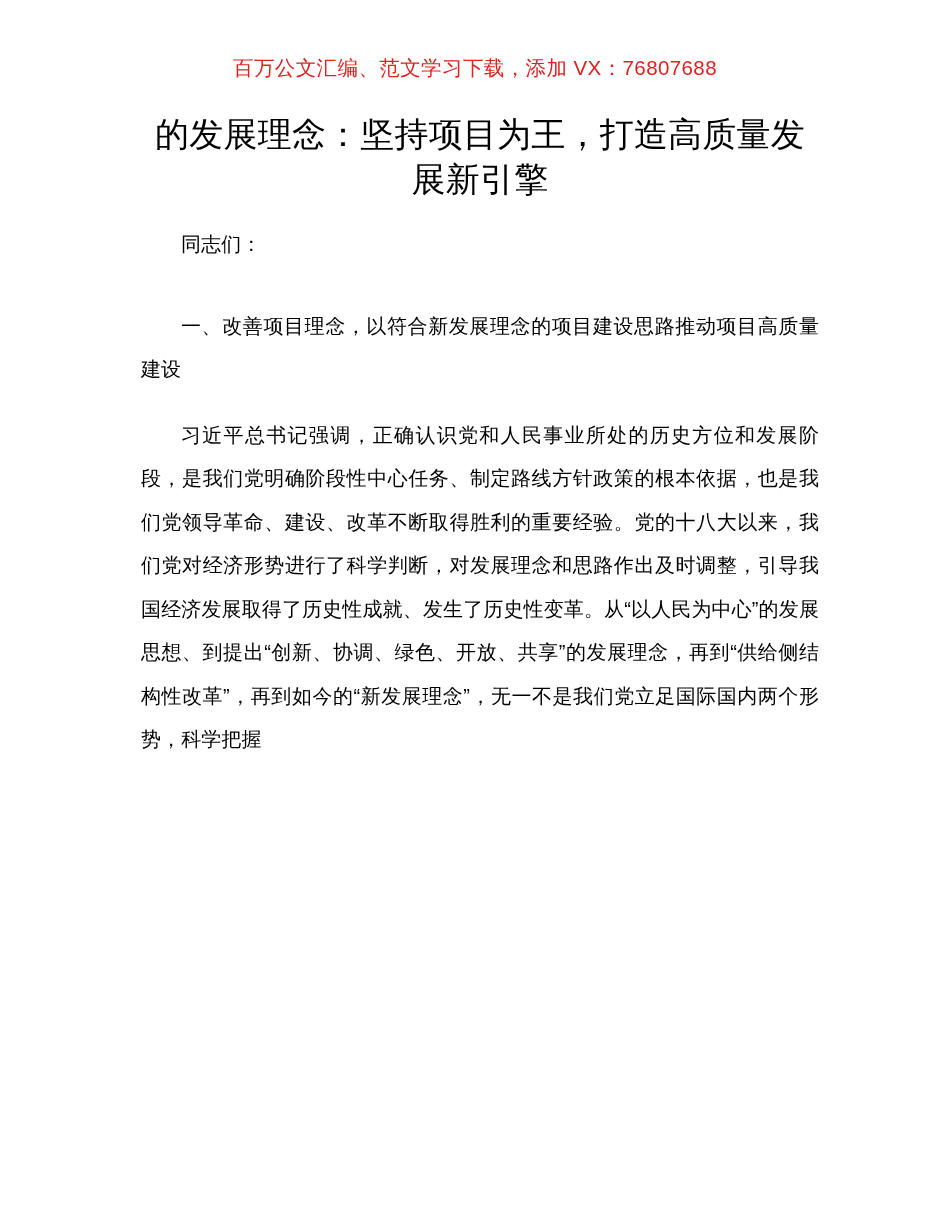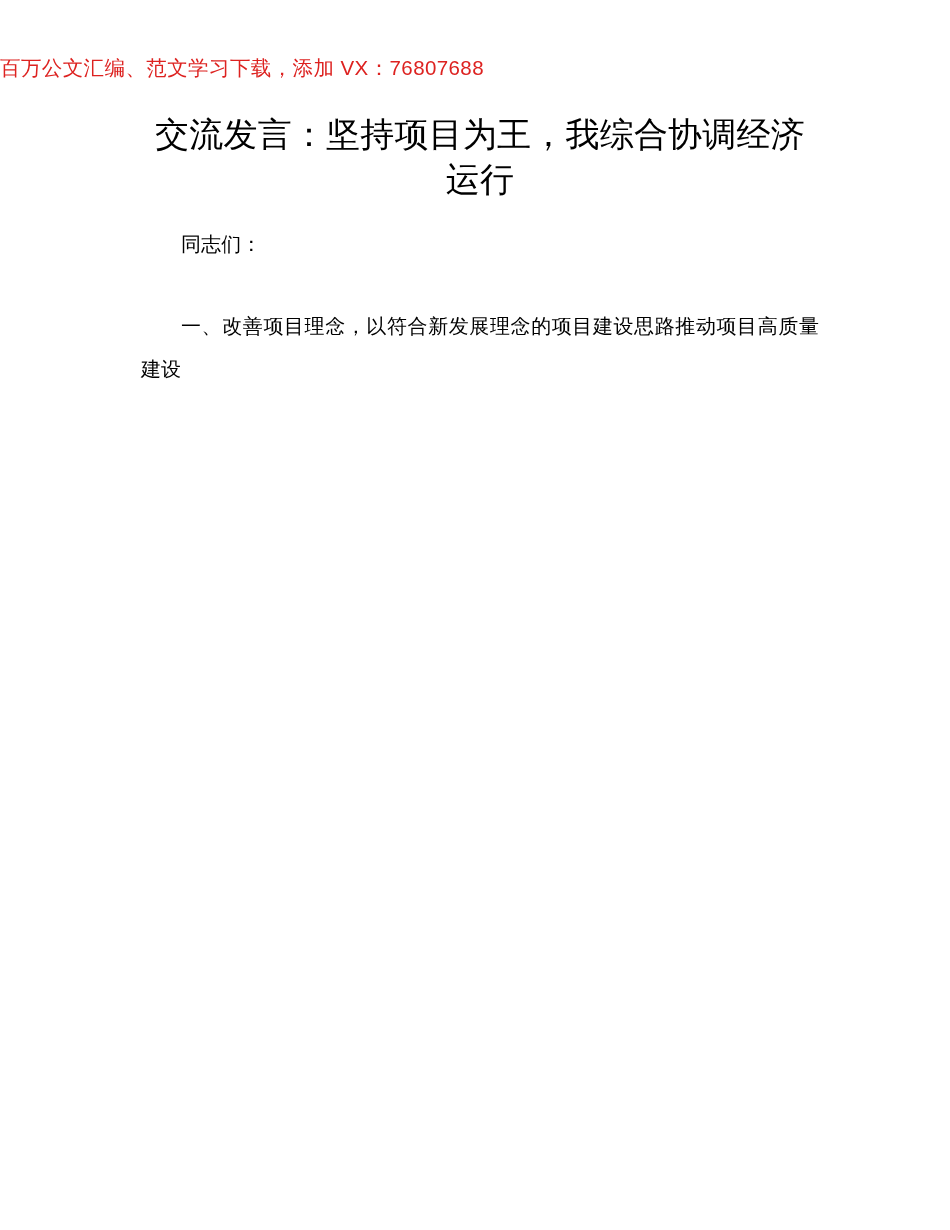--- a/index.html
+++ b/index.html
@@ -26,20 +26,21 @@
 
   
   .header-band {
     position: absolute;
     top: 0;
     left: 0;
     width: 950px;
     height: 96px;
     display: flex;
     align-items: flex-end;
+    justify-content: center;
     padding-bottom: 18px;
     box-sizing: border-box;
   }
   .header-watermark {
     font-size: 20.5px;
     line-height: 1;
     letter-spacing: 0.4px;
     font-weight: 400;
     white-space: nowrap;
   }
@@ -85,30 +86,31 @@
 <body>
 
 <div class="page">
 
   <div class="header-band">
     <div class="header-watermark" style="color: rgb(221, 34, 32);">百万公文汇编、范文学习下载，添加 VX：76807688</div>
   </div>
 
   <div class="doc-body">
 
-    <h1 class="doc-title">交流发言：坚持项目为王，我综合协调经济运行</h1>
+    <h1 class="doc-title">的发展理念：坚持项目为王，打造高质量发展新引擎</h1>
 
     <div class="gap-salutation"></div>
 
     <p class="para indent">同志们：</p>
 
     <div class="gap-para"></div>
 
 
     <div class="gap-section"></div>
 
     <p class="para indent">一、改善项目理念，以符合新发展理念的项目建设思路推动项目高质量建设</p>
 
     <div class="gap-section"></div>
 
+    <p class="para indent">习近平总书记强调，正确认识党和人民事业所处的历史方位和发展阶段，是我们党明确阶段性中心任务、制定路线方针政策的根本依据，也是我们党领导革命、建设、改革不断取得胜利的重要经验。党的十八大以来，我们党对经济形势进行了科学判断，对发展理念和思路作出及时调整，引导我国经济发展取得了历史性成就、发生了历史性变革。从“以人民为中心”的发展思想、到提出“创新、协调、绿色、开放、共享”的发展理念，再到“供给侧结构性改革”，再到如今的“新发展理念”，无一不是我们党立足国际国内两个形势，科学把握</p>
 
   </div>
 </div>
 
 </body></html>

